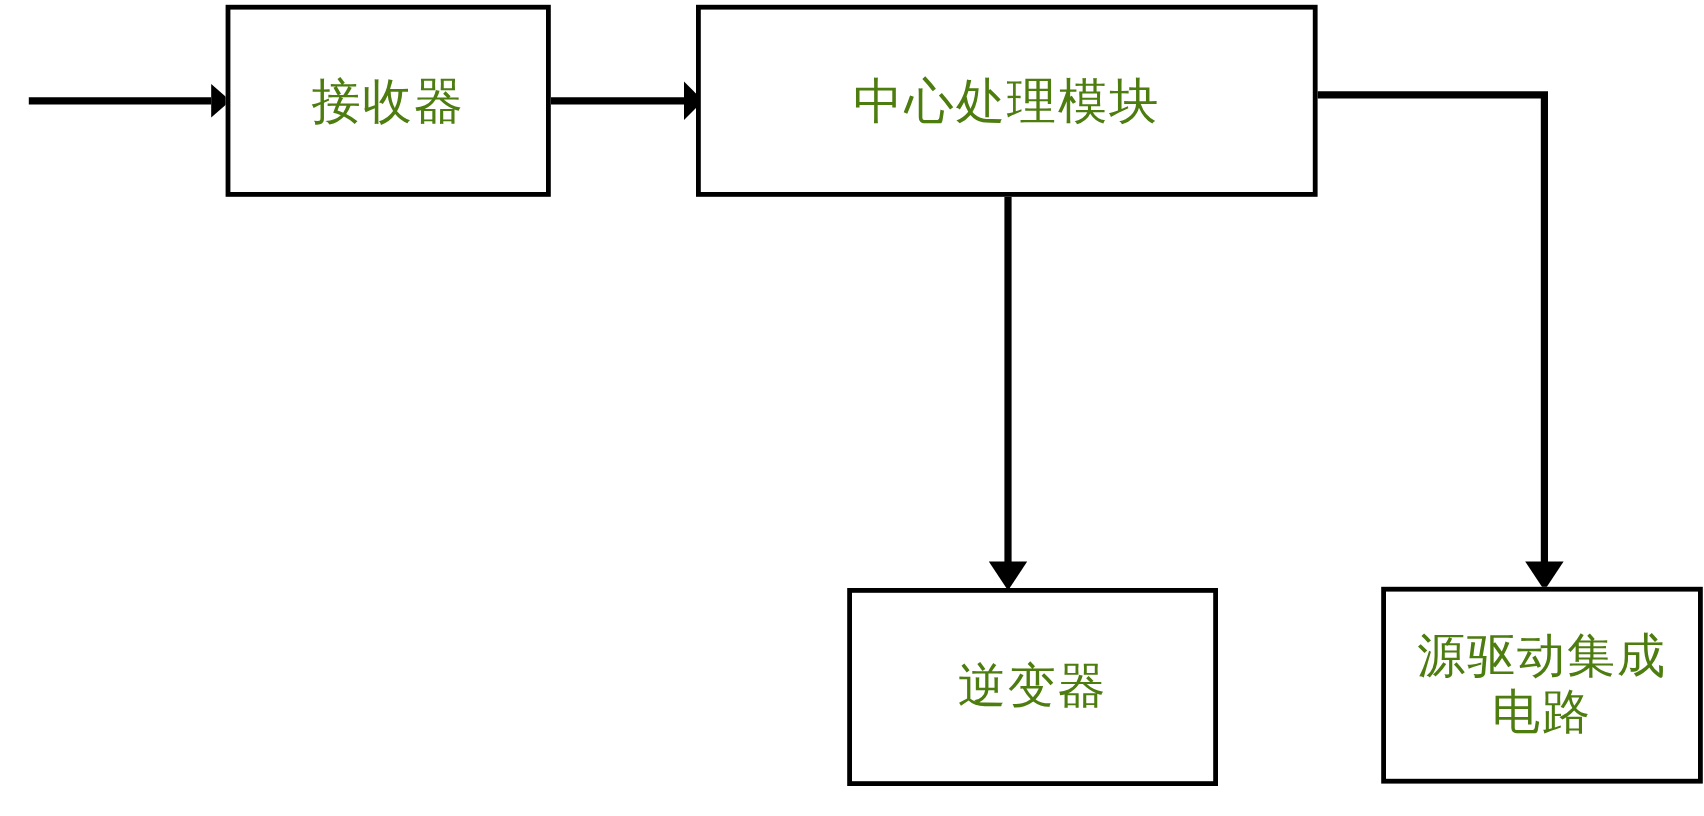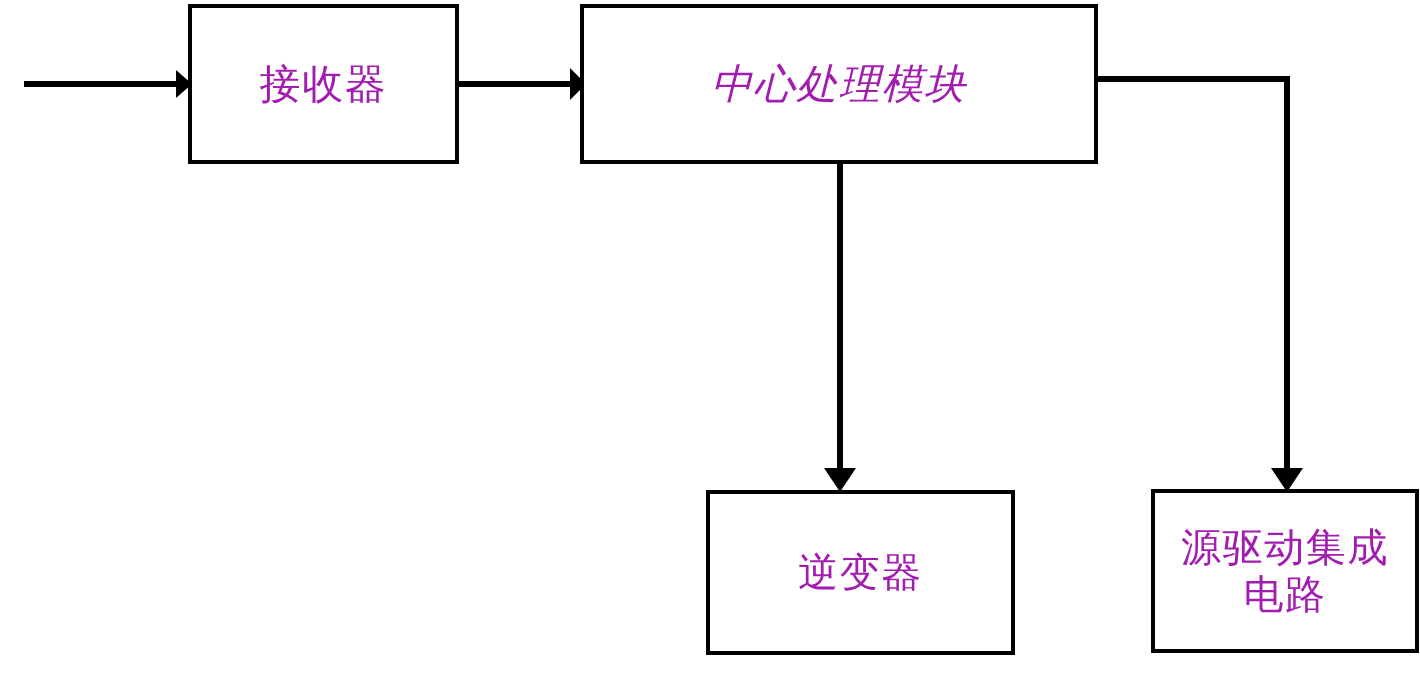--- a/index.html
+++ b/index.html
@@ -30,21 +30,21 @@
     box-sizing: border-box;
     background: #ffffff;
     display: flex;
     align-items: center;
     justify-content: center;
     text-align: center;
     z-index: 2;
   }
   .node-label {
     font-family: "DejaVu Serif", "Liberation Serif", serif;
-    color: #a21caf;
+    color: #4d7c0f;
     line-height: 1.18;
     letter-spacing: 0.04em;
     white-space: pre-line;
     font-weight: 400;
   }
   #node-receiver {
     left: 188px;
     top: 4px;
     width: 271px;
     height: 160px;
@@ -52,21 +52,21 @@
   }
   #node-receiver .node-label { font-size: 41px; }
 
   #node-central {
     left: 580px;
     top: 4px;
     width: 518px;
     height: 160px;
     border: 4px solid #000000;
   }
-  #node-central .node-label { font-size: 41px; font-style: italic; }
+  #node-central .node-label { font-size: 41px; }
 
   #node-inverter {
     left: 706px;
     top: 490px;
     width: 309px;
     height: 165px;
     border: 4px solid #000000;
   }
   #node-inverter .node-label { font-size: 40px; }
 

